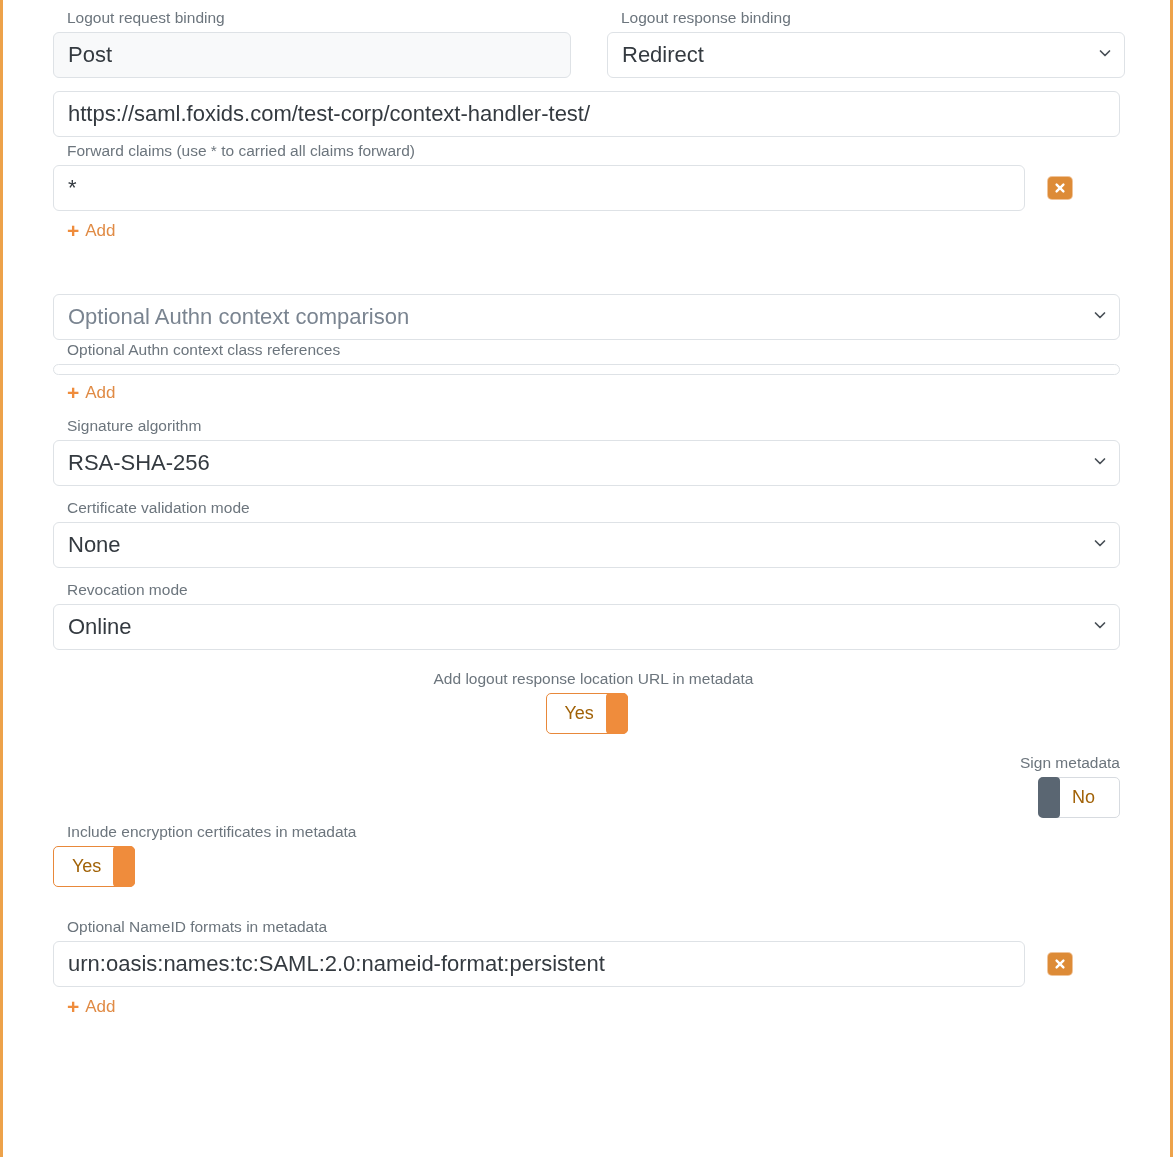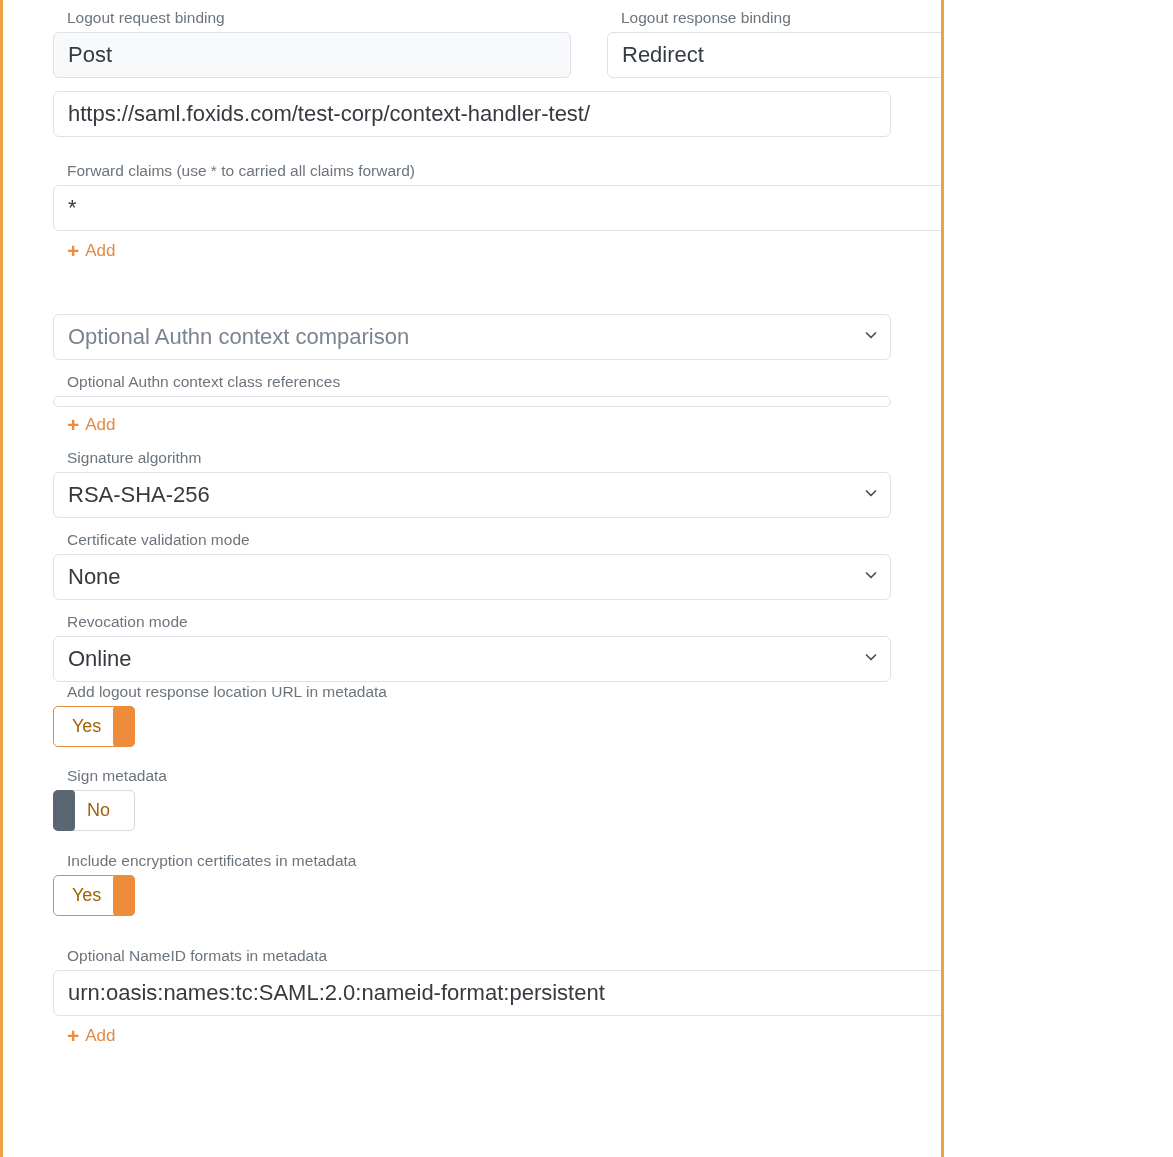--- a/index.html
+++ b/index.html
@@ -13,21 +13,21 @@
     width: 1173px;
     height: 1157px;
     font-family: "Liberation Sans", sans-serif;
     color: #212529;
     overflow: hidden;
   }
 
   
   .panel {
     position: relative;
-    width: 944px;
+    width: 1173px;
     height: 1157px;
     background: #ffffff;
     border-left: 3px solid #eda24a;
     border-right: 3px solid #eda24a;
     padding: 0 50px 0 50px;
     overflow: hidden;
   }
 
   .form-body {
     padding-top: 8px;
@@ -229,21 +229,21 @@
               </svg>
           </span>
         </div>
       </div>
     </div>
 
     <div class="group" style="margin-top:13px;">
       <input class="control" type="text" value="https://saml.foxids.com/test-corp/context-handler-test/" style="">
     </div>
 
-    <div class="group" style="margin-top:24px;">
+    <div class="group" style="margin-top:4px;">
       <label class="form-label">Forward claims (use * to carried all claims forward)</label>
       <div class="field-row">
         <input class="control" type="text" style="width: 972px;" value="*">
         <button class="del-btn">
           <span class="x-box">
             <svg width="14" height="14" viewBox="0 0 14 14">
                 <path d="M3.6 3.6 L10.4 10.4 M10.4 3.6 L3.6 10.4" stroke="#ffffff" stroke-width="2.4" stroke-linecap="round"></path>
               </svg>
           </span>
         </button>
@@ -258,21 +258,21 @@
       <div class="select-wrap">
         <div class="control placeholder">Optional Authn context comparison</div>
         <span class="chev">
           <svg width="12" height="12" viewBox="0 0 12 12">
               <path d="M1.5 4 L6 8.5 L10.5 4" fill="none" stroke="#495057" stroke-width="1.7" stroke-linecap="round" stroke-linejoin="round"></path>
             </svg>
         </span>
       </div>
     </div>
 
-    <div class="group" style="margin-top:12px;">
+    <div class="group" style="">
       <label class="form-label">Optional Authn context class references</label>
       <input class="thin-input" type="text" value="" style="">
       <a class="add-link" style="margin-top:8px;">
         <span class="plus">+</span>
         <span class="add-text">Add</span>
       </a>
     </div>
 
     <div class="group" style="margin-top:12px;">
       <label class="form-label">Signature algorithm</label>
@@ -303,39 +303,39 @@
       <div class="select-wrap">
         <div class="control">Online</div>
         <span class="chev">
           <svg width="12" height="12" viewBox="0 0 12 12">
               <path d="M1.5 4 L6 8.5 L10.5 4" fill="none" stroke="#495057" stroke-width="1.7" stroke-linecap="round" stroke-linejoin="round"></path>
             </svg>
         </span>
       </div>
     </div>
 
-    <div class="group toggle-group" style="">
+    <div class="group toggle-group" style="margin-top:19px;text-align:center;">
       <label class="form-label">Add logout response location URL in metadata</label>
       <div class="toggle on">
         <span class="track"></span>
         <span class="lbl">Yes</span>
         <span class="knob"></span>
       </div>
     </div>
 
-    <div class="group toggle-group" style="margin-top:19px;">
+    <div class="group toggle-group" style="margin-top:19px;text-align:right;">
       <label class="form-label">Sign metadata</label>
       <div class="toggle off">
         <span class="track"></span>
         <span class="lbl">No</span>
         <span class="knob"></span>
       </div>
     </div>
 
-    <div class="group toggle-group" style="margin-top:20px;">
+    <div class="group toggle-group" style="margin-top:4px;">
       <label class="form-label">Include encryption certificates in metadata</label>
       <div class="toggle on">
         <span class="track"></span>
         <span class="lbl">Yes</span>
         <span class="knob"></span>
       </div>
     </div>
 
     <div class="group" style="margin-top:30px;">
       <label class="form-label">Optional NameID formats in metadata</label>

